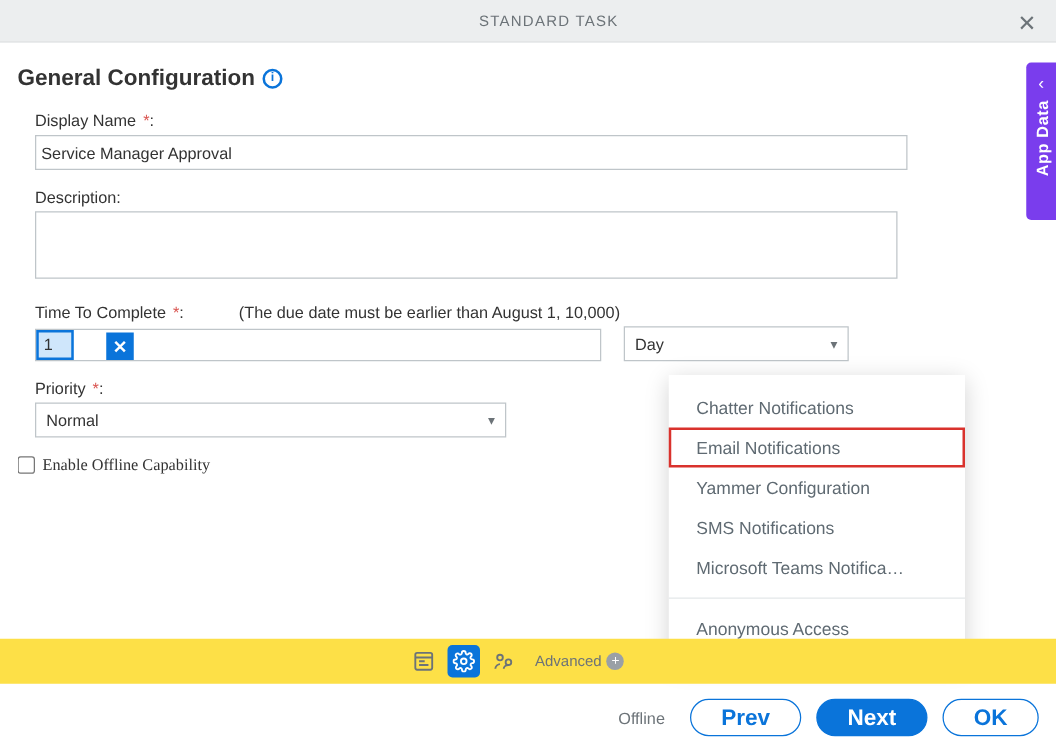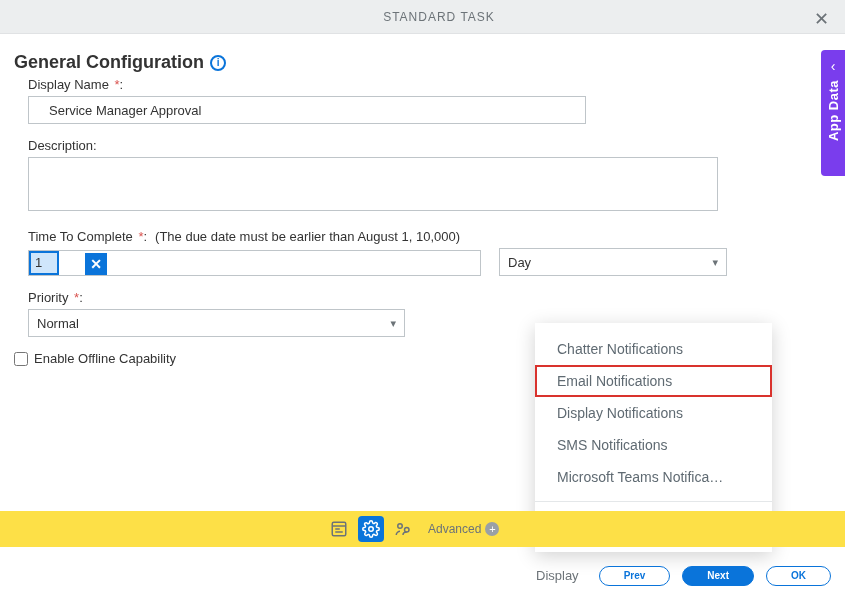--- a/index.html
+++ b/index.html
@@ -40,21 +40,21 @@
     cursor: pointer;
     padding: 2px 6px;
   }
   .content {
     padding: 18px 14px 0 14px;
   }
   .section-heading {
     display: flex;
     align-items: center;
     gap: 6px;
-    margin-bottom: 4px;
+    margin-bottom: 16px;
   }
   .section-heading h2 {
     font-size: 18px;
     font-weight: 700;
     color: #333;
   }
   .info-icon {
     width: 16px;
     height: 16px;
     border: 2px solid #0a74da;
@@ -75,24 +75,24 @@
     align-items: baseline;
   }
   .required-star {
     color: #d9534f;
     margin-left: 2px;
   }
   .colon {
     margin-left: 0;
   }
   .text-input {
-    width: 558px;
+    width: 698px;
     height: 28px;
     border: 1px solid #bfc5c9;
-    padding: 0 20px;
+    padding: 0 4px;
     font-size: 13px;
     color: #333;
     background: #fff;
   }
   .textarea-input {
     width: 690px;
     height: 54px;
     border: 1px solid #bfc5c9;
     padding: 4px 6px;
     font-size: 13px;
@@ -134,21 +134,21 @@
     background: #0a74da;
     color: #fff;
     display: flex;
     align-items: center;
     justify-content: center;
     font-size: 14px;
     font-weight: 700;
     cursor: pointer;
   }
   .select-input {
-    width: 228px;
+    width: 180px;
     height: 28px;
     border: 1px solid #bfc5c9;
     background: #fff;
     font-size: 13px;
     padding: 0 24px 0 8px;
     color: #333;
     position: relative;
     display: flex;
     align-items: center;
     cursor: pointer;
@@ -170,29 +170,30 @@
     gap: 6px;
     margin-top: 12px;
   }
   .checkbox-row input[type="checkbox"] {
     width: 14px;
     height: 14px;
   }
   .checkbox-label {
     font-size: 13px;
     color: #333;
+    font-family: Liberation Serif, serif;
   }
   .hint {
     font-size: 13px;
     color: #333;
     margin-left: 8px;
   }
   .popup-menu {
     position: absolute;
-    top: 323px;
+    top: 300px;
     left: 535px;
     width: 237px;
     background: #fff;
     box-shadow: 0 4px 18px rgba(0,0,0,0.18);
     padding: 10px 0;
   }
   .popup-item {
     padding: 8px 22px;
     font-size: 14px;
     color: #5f6a72;
@@ -263,24 +264,24 @@
   }
   .footer {
     position: absolute;
     bottom: 6px;
     right: 14px;
     display: flex;
     align-items: center;
     gap: 12px;
   }
   .btn {
-    height: 20px;
+    height: 30px;
     border-radius: 15px;
     padding: 0 24px;
-    font-size: 10px;
+    font-size: 18px;
     font-weight: 700;
     cursor: pointer;
     border: 1.5px solid #0a74da;
     background: #fff;
     color: #0a74da;
     display: flex;
     align-items: center;
   }
   .btn.primary {
     background: #0a74da;
@@ -317,20 +318,21 @@
     writing-mode: vertical-rl;
     font-size: 13px;
     font-weight: 700;
     transform: rotate(180deg);
     letter-spacing: 0.5px;
   }
   .ttc-label-row{
     display:flex;
     align-items:baseline;
     margin-bottom:4px;
+    gap:36px;
   }
   .icon-group{
     display:flex;
     gap:6px;
     margin-left:312px;
   }
 </style>
 </head>
 <body>
 
@@ -396,21 +398,21 @@
   <div class="checkbox-row">
     <input type="checkbox" style="">
     <span class="checkbox-label">Enable Offline Capability</span>
   </div>
 
 </div>
 
 <div class="popup-menu">
   <div class="popup-item">Chatter Notifications</div>
   <div class="popup-item highlighted">Email Notifications</div>
-  <div class="popup-item">Display Notifications</div>
+  <div class="popup-item">Yammer Configuration</div>
   <div class="popup-item">SMS Notifications</div>
   <div class="popup-item">Microsoft Teams Notifica…</div>
   <div class="popup-divider"></div>
   <div class="popup-item">Anonymous Access</div>
 </div>
 
 <div class="toolbar">
   <div class="icon-group">
     <div class="toolbar-icon">
       <svg viewBox="0 0 24 24" fill="none" stroke="#6c7378" stroke-width="2">
@@ -432,21 +434,21 @@
         </svg>
     </div>
   </div>
   <div class="advanced-label">
     <span>Advanced</span>
     <span class="plus-circle">+</span>
   </div>
 </div>
 
 <div class="footer">
-  <span class="btn-text">Display</span>
+  <span class="btn-text">Offline</span>
   <button class="btn">Prev</button>
   <button class="btn primary">Next</button>
   <button class="btn">OK</button>
 </div>
 
 <div class="side-tab">
   <span class="side-tab-chevron">‹</span>
   <span class="side-tab-label">App Data</span>
 </div>
 

